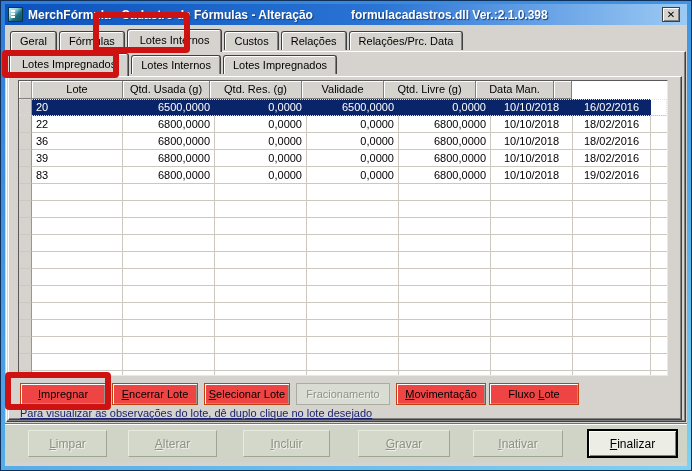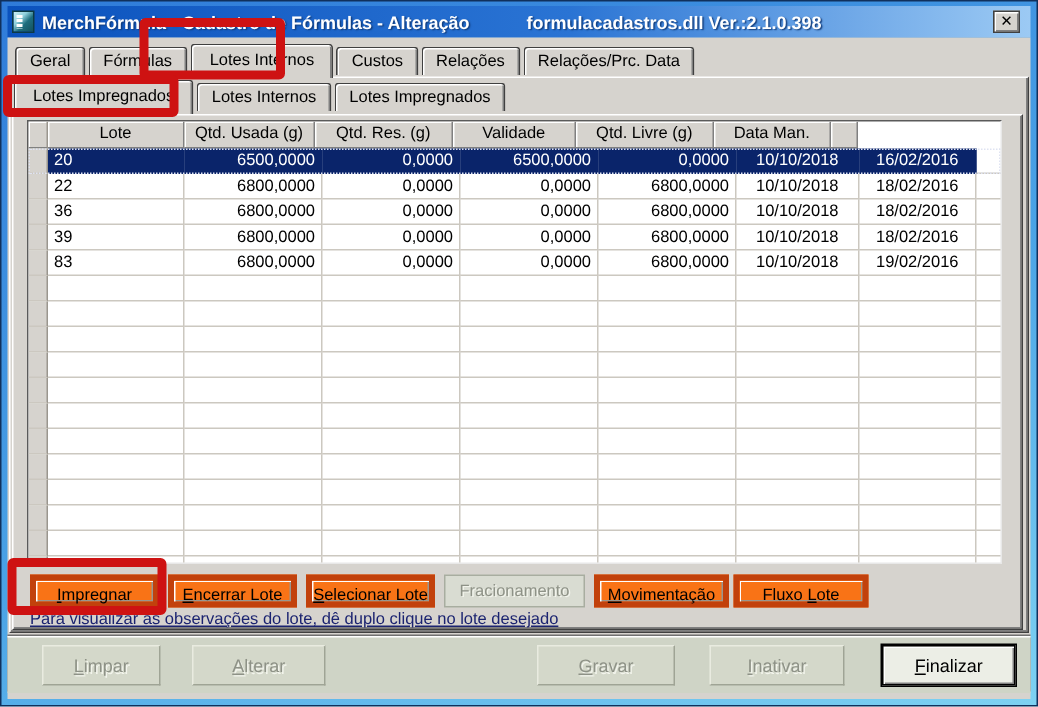--- a/index.html
+++ b/index.html
@@ -92,21 +92,21 @@
   }
   .gcell.ind{background:#d6d3ce;border-right:1px solid #9a968e;}
   .grow.selected .gcell:not(.ind):not(.filler){
     background:#0a246a;color:#fff;border-color:#0a246a;
   }
   .grow.selected{outline:1px dotted #dfe3f2;outline-offset:-1px;}
   .al{text-align:left;} .ar{text-align:right;} .ac{text-align:center;}
   
   .lotbtn{
     position:absolute;height:22px;z-index:4;
-    background:#f97316;border:4px solid #c2410c;
+    background:#ef4444;border:1px solid #c2410c;
     box-shadow:inset 1px 1px 0 #fff,inset -1px -1px 0 #9a968e;
     font-size:11px;text-align:center;line-height:20px;cursor:default;
     font-family:inherit;padding:0;
   }
   .lotbtn.disabled{
     background:#d9dcd2;border:1px solid #a8ada0;color:#8e9287;
     text-shadow:1px 1px 0 #f2f4ec;box-shadow:none;
   }
   .hint{position:absolute;left:15px;top:382px;z-index:3;color:#1b2370;white-space:nowrap;text-decoration:underline;}
   
@@ -371,20 +371,21 @@
         <button class="lotbtn disabled" style="left: 291px; width: 94px; top: 358px;">Fracionamento</button>
         <button class="lotbtn" style="left: 391px; width: 90px; top: 358px;"><u>M</u>ovimentação</button>
         <button class="lotbtn" style="left: 484px; width: 90px; top: 358px;">Fluxo <u>L</u>ote</button>
       </div>
 
     <div class="hint">Para visualizar as observações do lote, dê duplo clique no lote desejado</div>
 
     <div class="bottom-panel" id="bottom-panel">
         <button class="botbtn" style="left: 23px; width: 79px;"><u>L</u>impar</button>
         <button class="botbtn" style="left: 123px; width: 89px;"><u>A</u>lterar</button>
+        <button class="botbtn" style="left: 238px; width: 87px;"><u>I</u>ncluir</button>
         <button class="botbtn" style="left: 353px; width: 92px;"><u>G</u>ravar</button>
         <button class="botbtn" style="left: 468px; width: 90px;"><u>I</u>nativar</button>
         <button class="botbtn default" style="left: 583px; width: 89px;"><u>F</u>inalizar</button>
       </div>
   </div>
 
   <div class="annot" id="annot-0" style="left: 93px; top: 12px; width: 97px; height: 41px; border-color: rgb(206, 18, 18);"></div>
   <div class="annot" id="annot-1" style="left: 2px; top: 50px; width: 117px; height: 28px; border-color: rgb(206, 18, 18);"></div>
   <div class="annot" id="annot-2" style="left: 5px; top: 372px; width: 106px; height: 38px; border-color: rgb(206, 18, 18);"></div>
 

